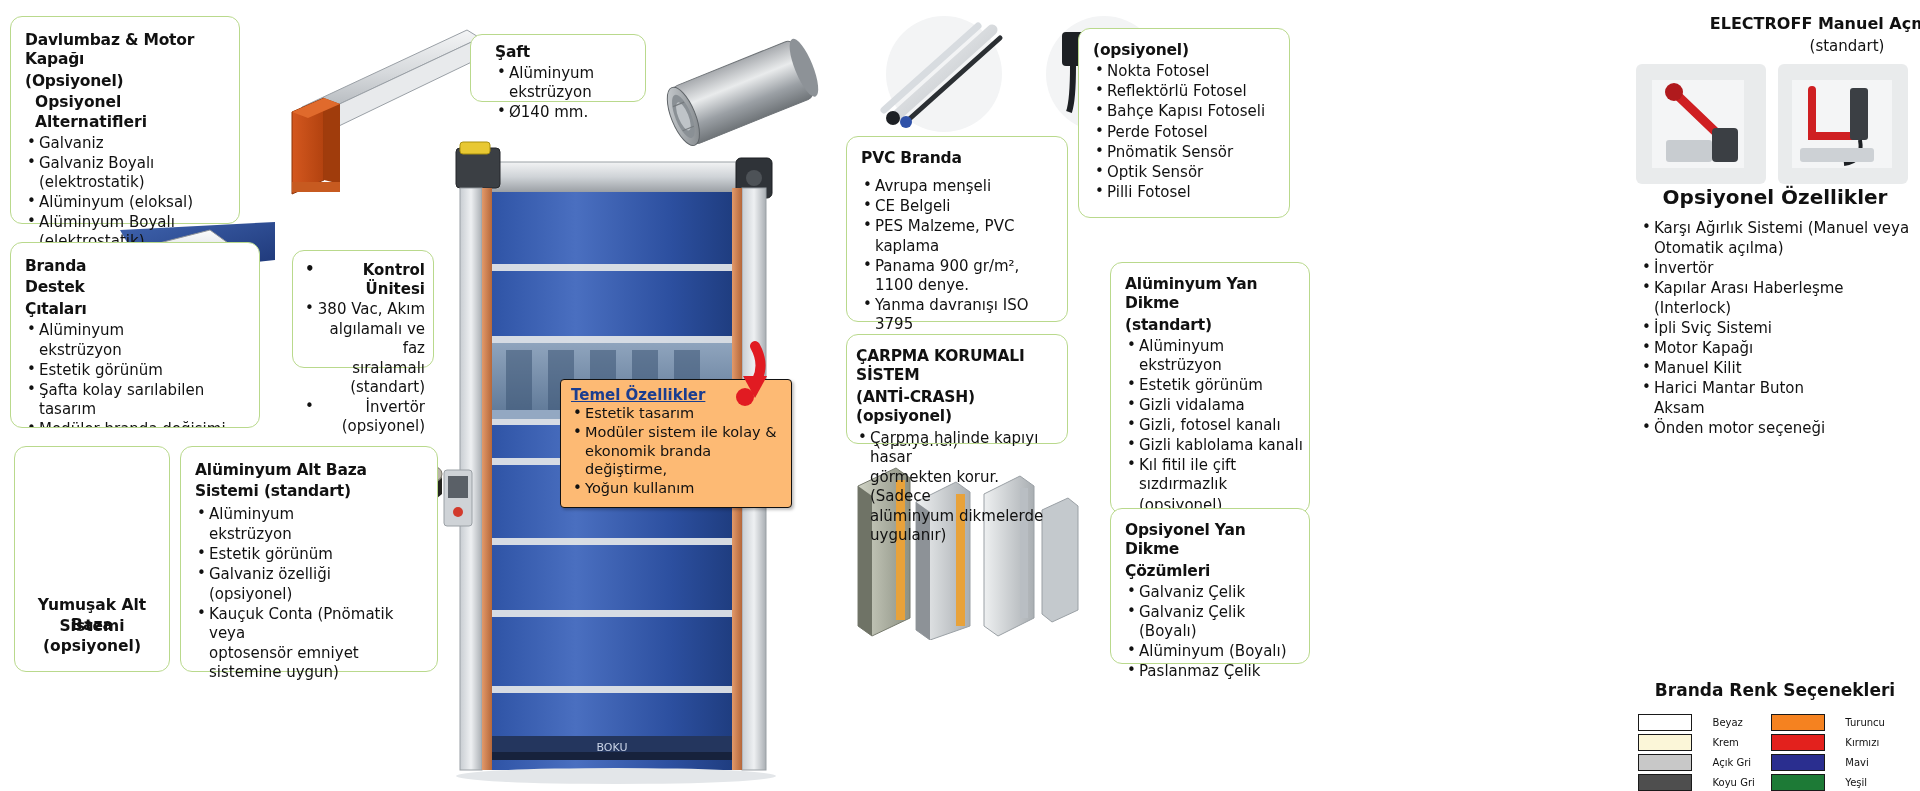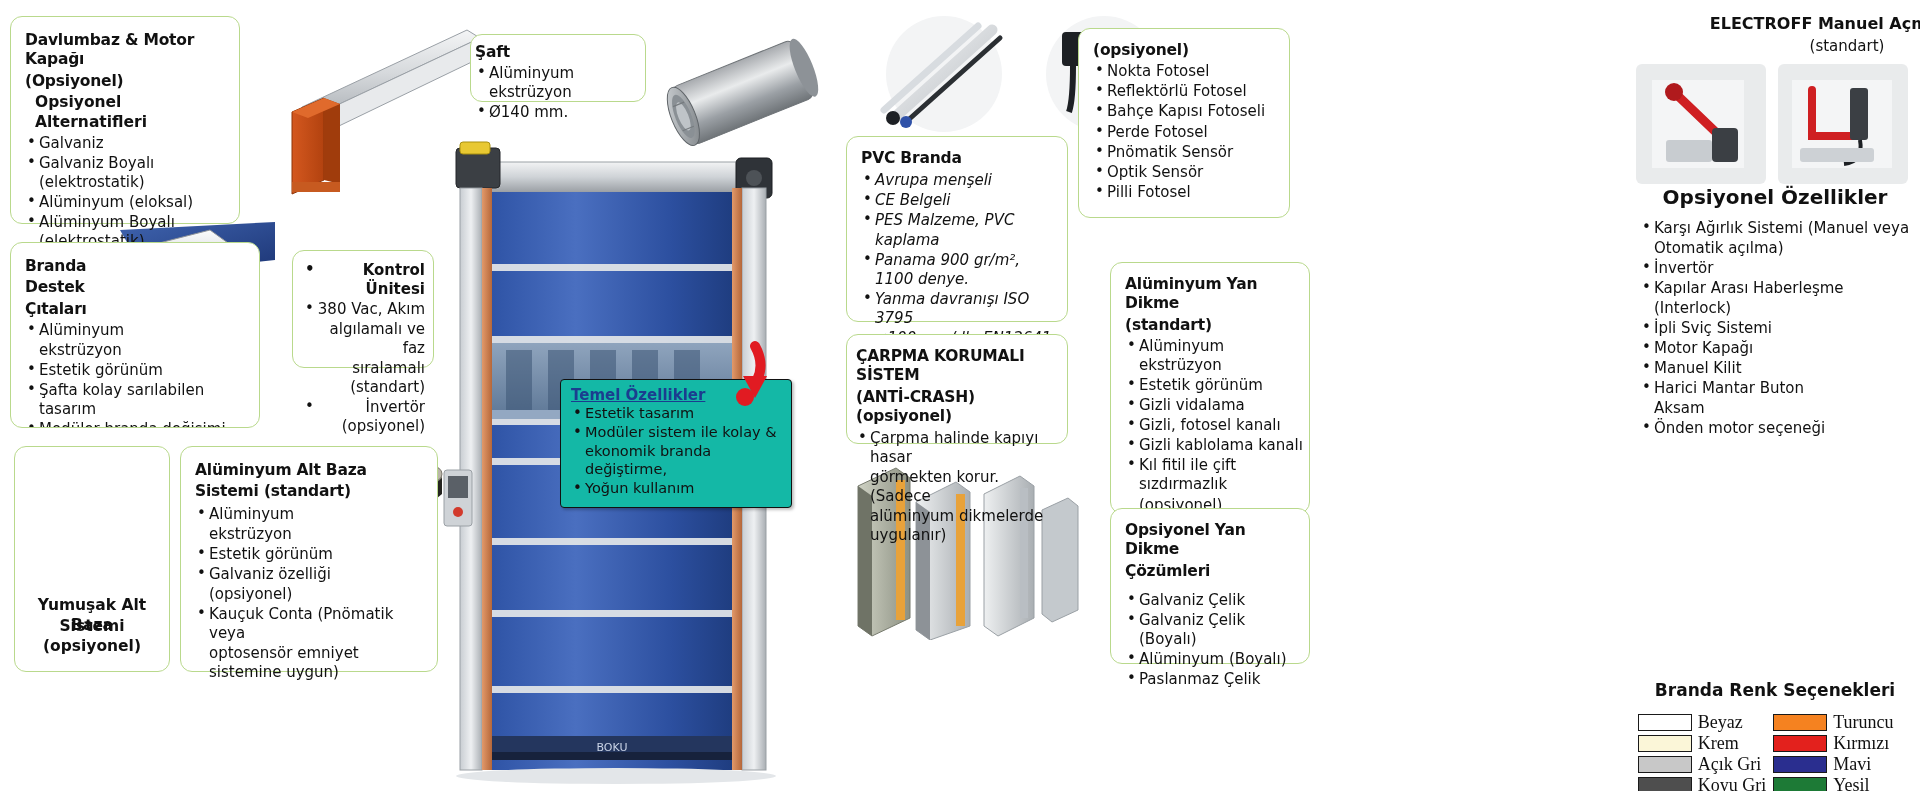--- a/index.html
+++ b/index.html
@@ -27,40 +27,40 @@
     content:"\2022";position:absolute;left:2px;top:-1px;font-size:15px;
   }
   ul.bl li.cont:before{content:"";}
   ul.bl li.cont{padding-left:14px;}
   p.note{margin:2px 0 0 0;font-size:15px;line-height:1.27;}
   .cap{font-weight:bold;font-size:15.5px;line-height:1.25;text-align:center;}
 
   
   #temel-ozellikler{
     position:absolute;left:560px;top:379px;width:212px;
-    background:#14b8a6;border:1.5px solid #111;border-radius:4px;
+    background:#fdba74;border:1.5px solid #111;border-radius:4px;
     padding:6px 8px 8px 10px;box-shadow:2px 2px 3px rgba(0,0,0,.25);
     z-index:30;
   }
   #temel-ozellikler .yhead{
     font-weight:bold;color:#1b3d8f;text-decoration:underline;font-size:15px;
     margin-bottom:1px;
   }
   #temel-ozellikler ul.bl li{font-size:14.5px;line-height:1.24;}
 
   
   .rtitle{font-weight:bold;font-size:20px;text-align:center;}
   .rsmall{font-size:15px;text-align:center;}
 
   
   #renk-tablosu{position:absolute;left:1638px;top:712px;width:262px;}
   #renk-tablosu table{border-collapse:collapse;width:100%;}
   #renk-tablosu td{padding:0;vertical-align:middle;}
   .sw{width:52px;height:15px;border:1px solid #1a1a1a;display:block;margin:1.5px 0;}
-  .swlabel{font-size:18px;padding-left:7px;white-space:nowrap;font-family:Liberation Serif, serif;}
+  .swlabel{font-size:10px;padding-left:7px;white-space:nowrap;}
 
   
   .art{position:absolute;}
   .photo{position:absolute;border-radius:6px;overflow:hidden;}
 
   
   #door-assembly{position:absolute;left:436px;top:140px;width:360px;height:650px;}
 </style>
 </head>
 <body>
@@ -355,21 +355,21 @@
     <li>Alüminyum</li>
     <li class="cont">ekstrüzyon</li>
     <li>Estetik görünüm</li>
     <li>Galvaniz özelliği</li>
     <li class="cont">(opsiyonel)</li>
     <li>Kauçuk Conta (Pnömatik veya</li>
     <li class="cont">optosensör emniyet sistemine uygun)</li>
   </ul>
 </div>
 
-<div class="panel" style="left:470px;top:34px;width:176px;height:68px;padding:8px 10px 8px 4px;">
+<div class="panel" style="left:470px;top:34px;width:176px;height:68px;padding:8px 10px 8px 24px;">
   <h3 class="title">Şaft</h3>
   <ul class="bl">
     <li>Alüminyum ekstrüzyon</li>
     <li>Ø140 mm.</li>
   </ul>
 </div>
 
 <div class="panel" style="left:292px;top:250px;width:142px;height:118px;padding:10px 8px 8px 10px;text-align:right;">
   <ul class="bl">
     <li style="font-weight:bold;">Kontrol Ünitesi</li>
@@ -385,21 +385,21 @@
   <ul class="bl">
     <li>Estetik tasarım</li>
     <li>Modüler sistem ile kolay &amp;</li>
     <li class="cont">ekonomik branda değiştirme,</li>
     <li>Yoğun kullanım</li>
   </ul>
 </div>
 
 <div class="panel" style="left:846px;top:136px;width:222px;height:186px;padding:12px 8px 8px 14px;">
   <h3 class="title">PVC Branda</h3>
-  <ul class="bl" style="margin-top:3px;font-style:italic;">
+  <ul class="bl" style="margin-top:9px;">
     <li>Avrupa menşeli</li>
     <li>CE Belgeli</li>
     <li>PES Malzeme, PVC kaplama</li>
     <li>Panama 900 gr/m², 1100 denye.</li>
     <li>Yanma davranışı ISO 3795</li>
     <li class="cont">&lt;100 mm/dk. EN12641-2</li>
     <li class="cont">standardı ile uyumlu Alev almaz</li>
     <li class="cont">yürümez materyal (opsiyonel)</li>
   </ul>
 </div>
@@ -440,21 +440,21 @@
     <li class="cont">(opsiyonel)</li>
     <li>“Easy click"sistemi ile şase</li>
     <li class="cont">ve kapak olarak 2 parçalı yapı</li>
     <li class="cont">alternatifi</li>
   </ul>
 </div>
 
 <div class="panel" style="left:1110px;top:508px;width:200px;height:156px;padding:12px 6px 8px 14px;">
   <h3 class="title">Opsiyonel Yan Dikme</h3>
   <h3 class="title">Çözümleri</h3>
-  <ul class="bl" style="margin-top:10px;">
+  <ul class="bl" style="margin-top:2px;">
     <li>Galvaniz Çelik</li>
     <li>Galvaniz Çelik (Boyalı)</li>
     <li>Alüminyum (Boyalı)</li>
     <li>Paslanmaz Çelik</li>
   </ul>
 </div>
 
 <div style="position:absolute;left:1702px;top:14px;width:290px;">
   <div class="rtitle" style="font-size:16px;">ELECTROFF Manuel Açma Kolu</div>
   <div class="rsmall" style="margin-top:4px;">(standart)</div>

